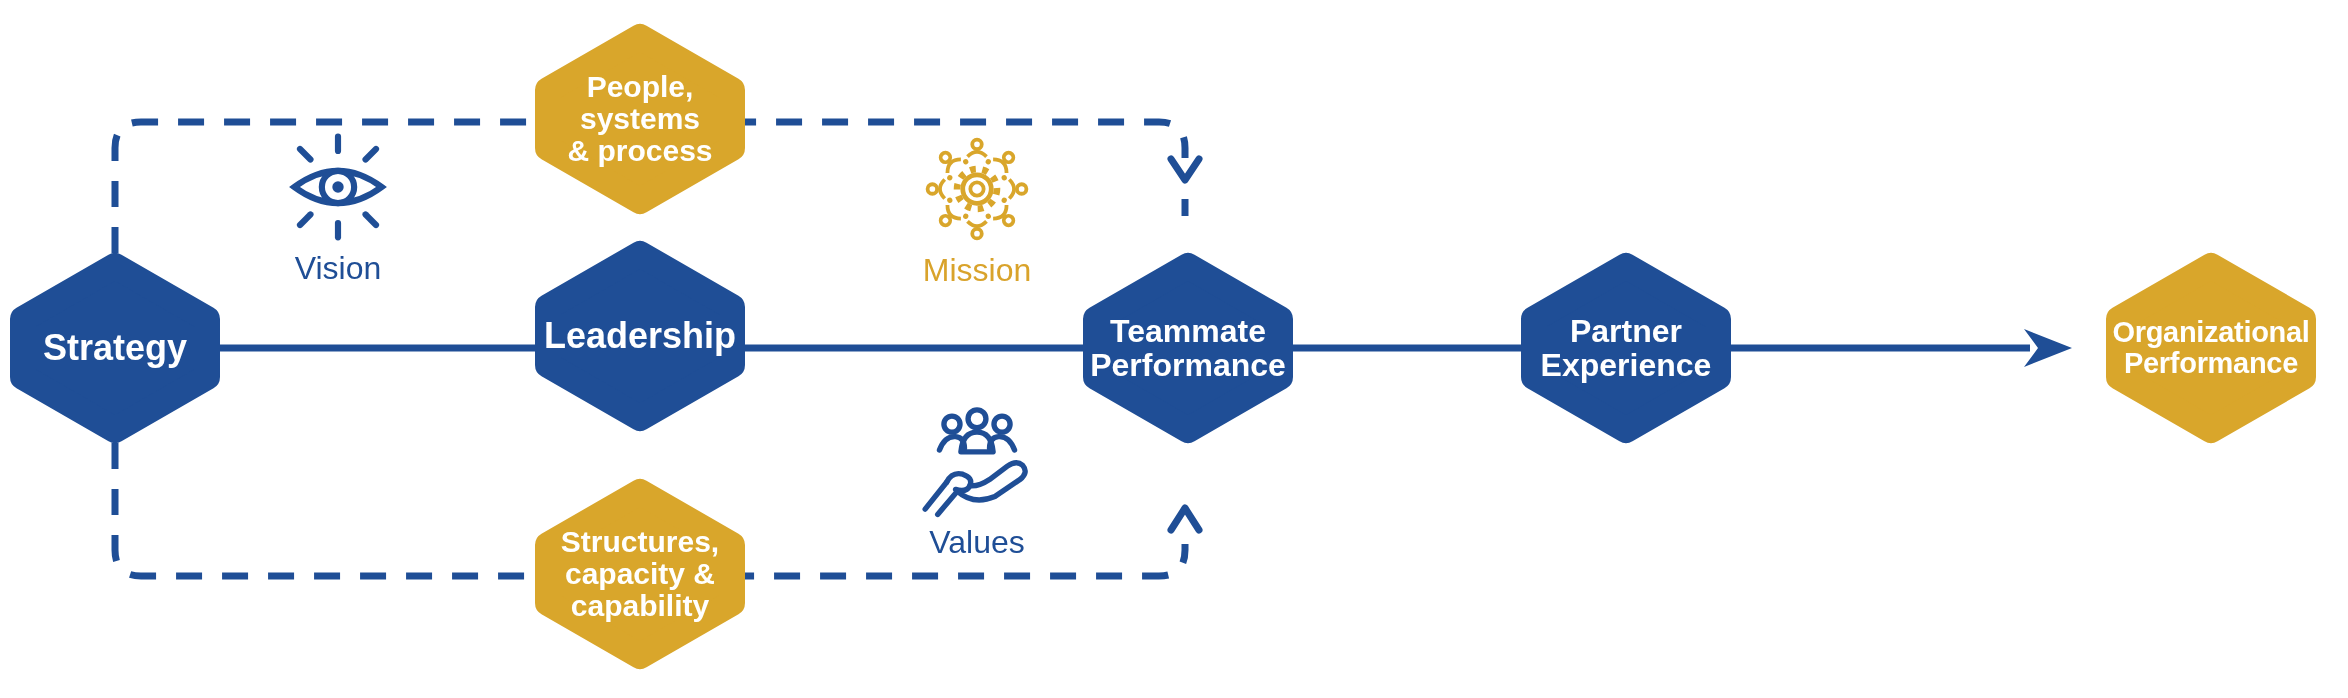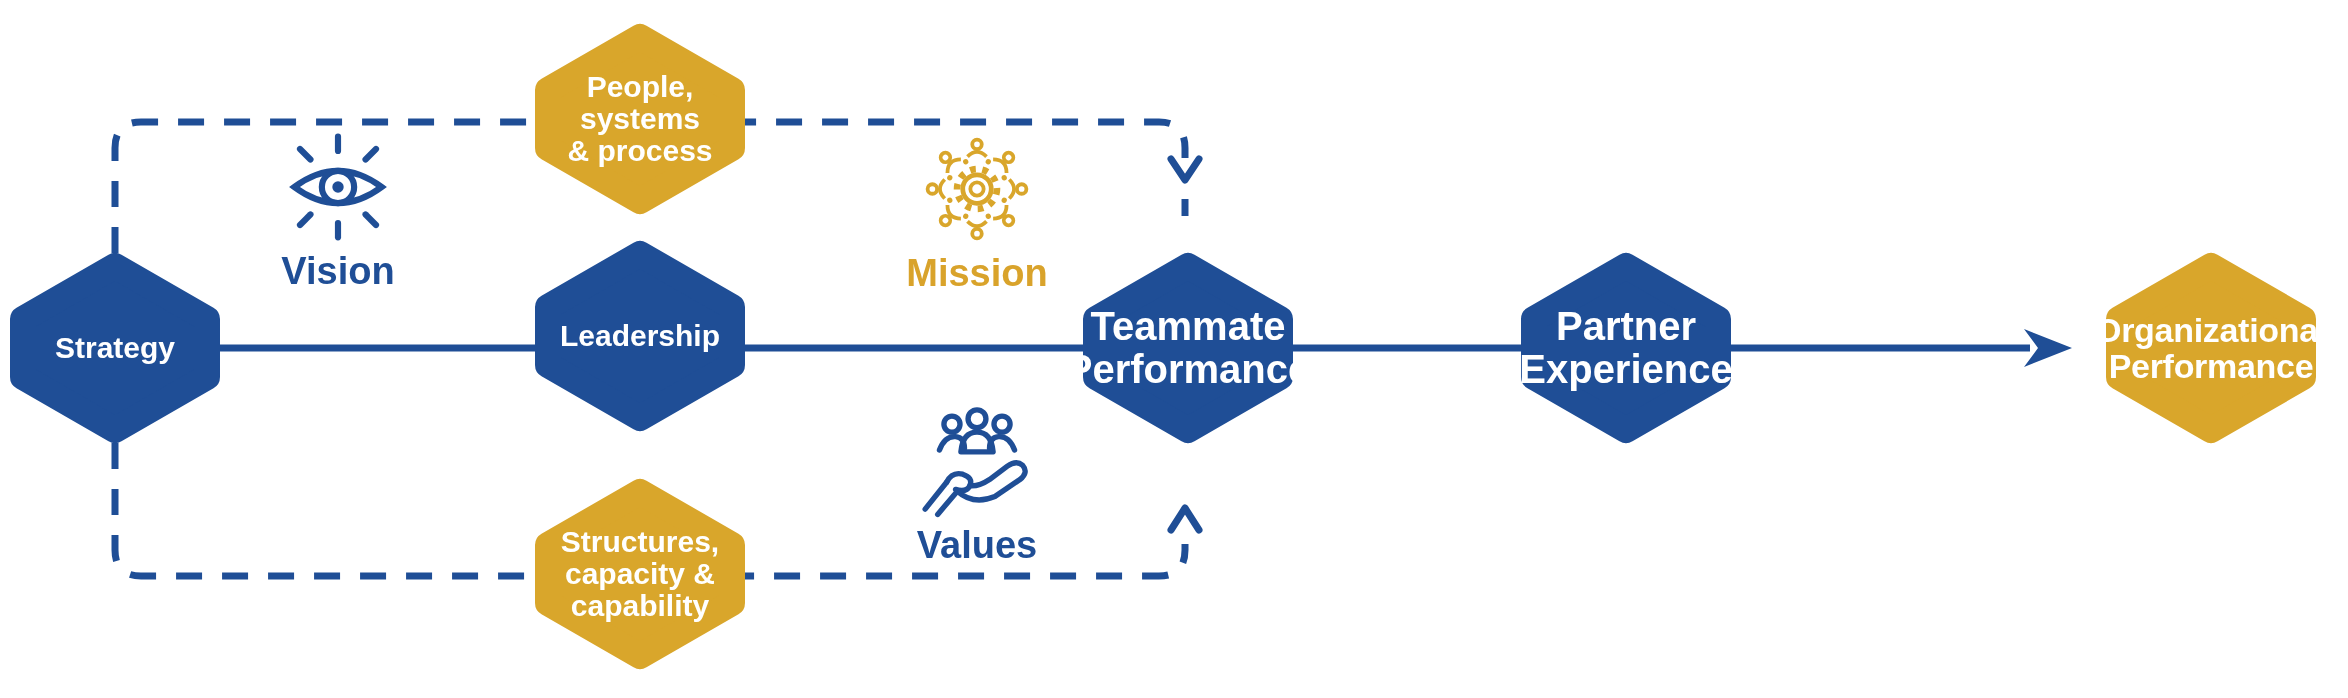--- a/index.html
+++ b/index.html
@@ -12,30 +12,30 @@
   }
   .layer{position:absolute;left:0;top:0;}
   
   .hex{position:absolute;width:212px;height:192px;z-index:2;}
   .hex svg{position:absolute;left:0;top:0;width:100%;height:100%;}
   .hex-label{
     position:absolute;inset:0;
     display:flex;flex-direction:column;align-items:center;justify-content:center;
     color:#ffffff;font-weight:bold;text-align:center;line-height:1.07;
   }
-  .fs-xl{font-size:30px;}
-  .fs-lg{font-size:40px;text-align:right;}
+  .fs-xl{font-size:36px;}
+  .fs-lg{font-size:32px;text-align:right;}
   .fs-md{font-size:30px;}
-  .fs-sm{font-size:34px;letter-spacing:-0.3px;}
+  .fs-sm{font-size:29px;letter-spacing:-0.3px;}
   
   .anno{
     position:absolute;width:150px;z-index:2;
     display:flex;flex-direction:column;align-items:center;
   }
-  .anno-label{font-weight:bold;font-size:38px;line-height:1;margin-top:8px;}
+  .anno-label{font-weight:normal;font-size:32px;line-height:1;margin-top:8px;}
   .t-blue{color:#1F4E96;}
   .t-gold{color:#D9A32B;}
 </style>
 </head>
 <body>
 
 <div class="canvas">
 
   <svg class="layer" width="2348" height="698" viewBox="0 0 2348 698">
 

